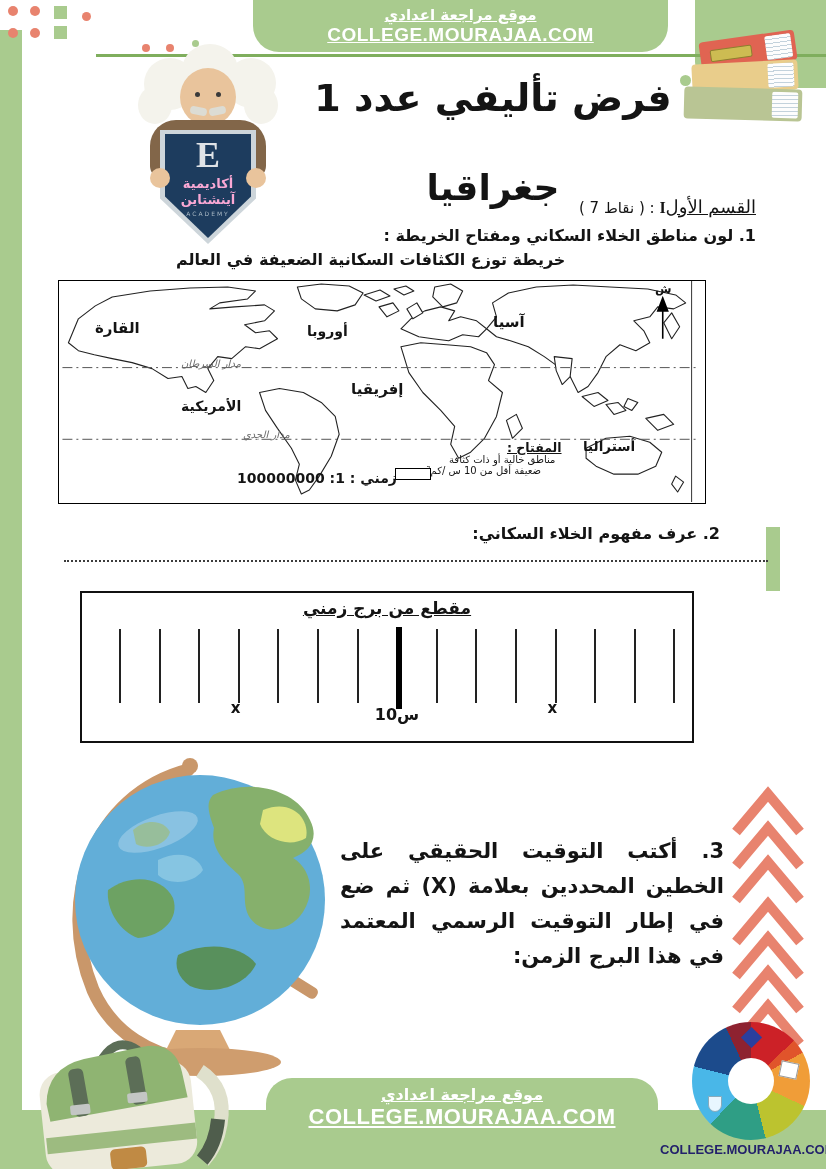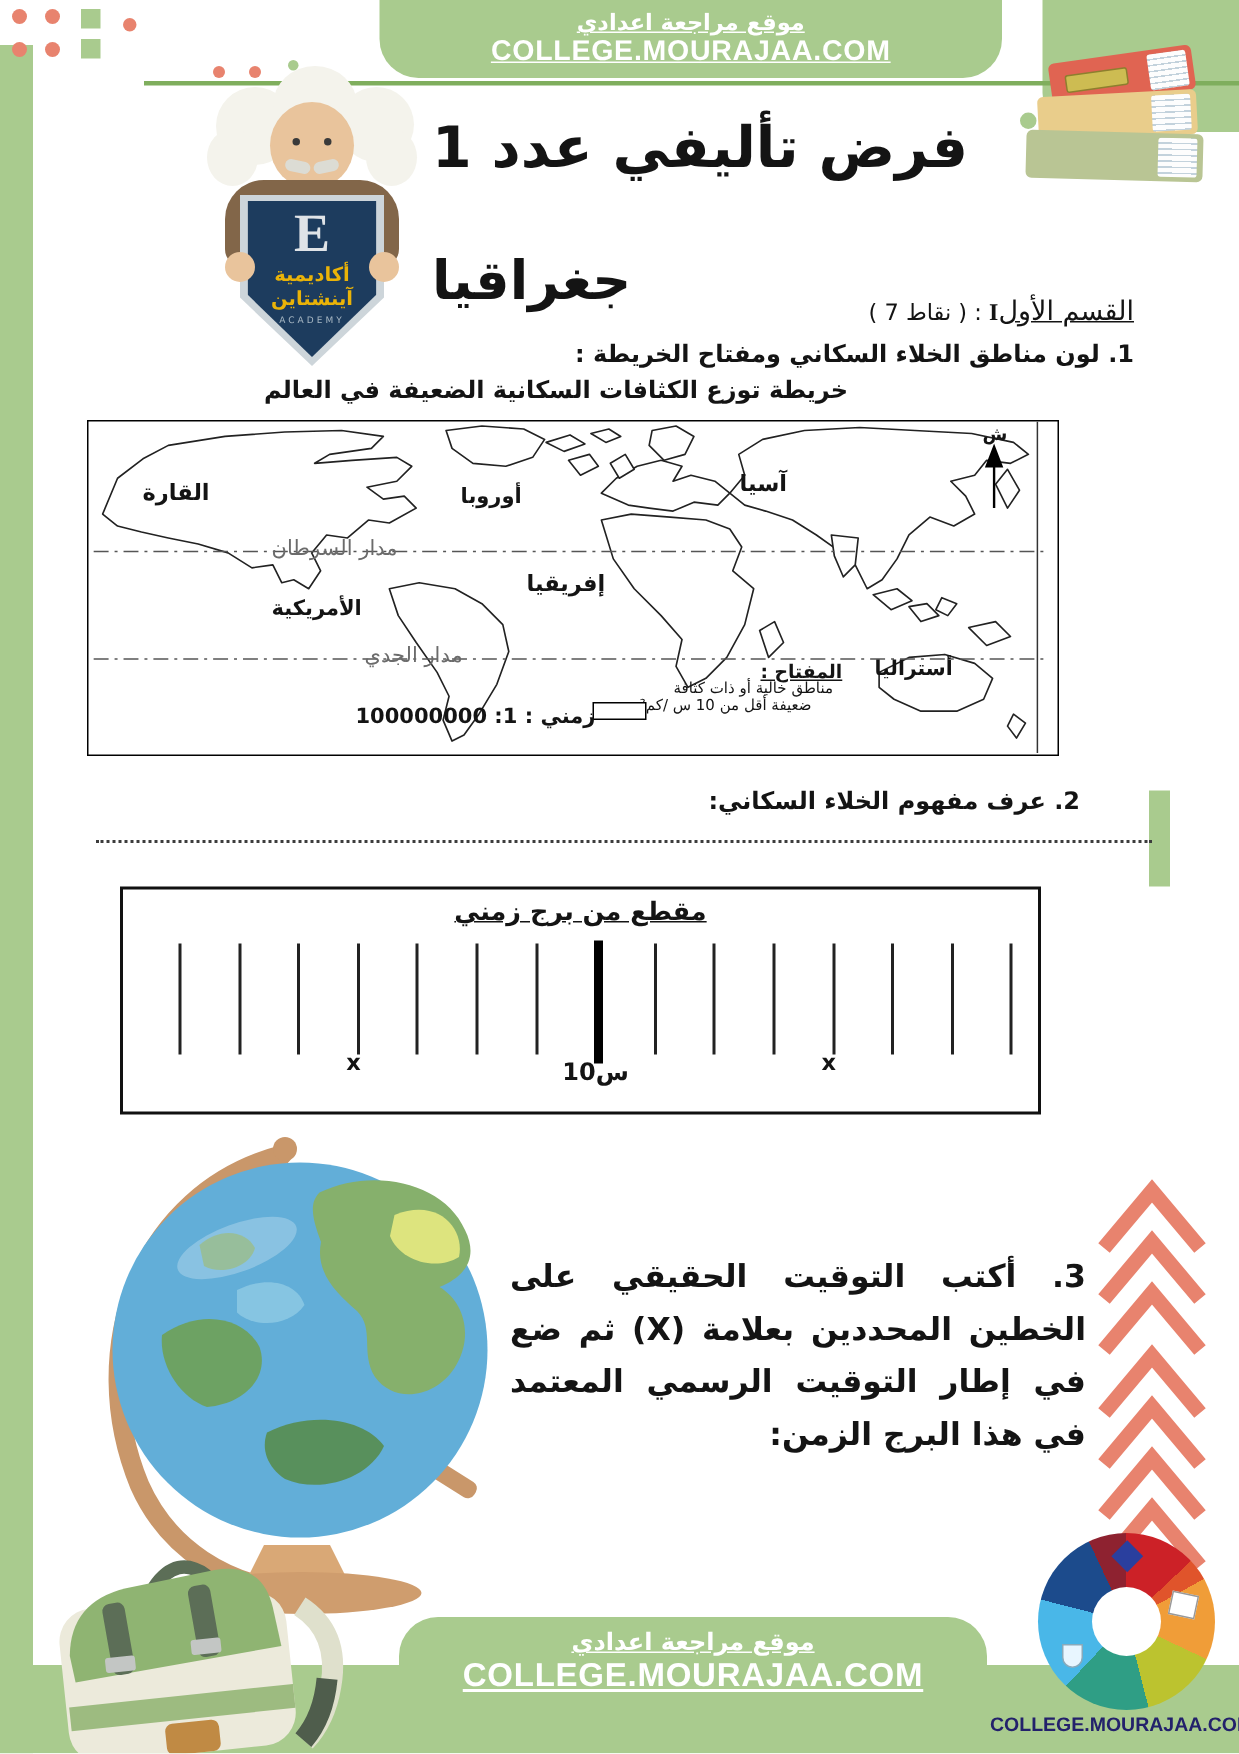--- a/index.html
+++ b/index.html
@@ -30,40 +30,40 @@
   
   .book  { position:absolute; height:30px; border-radius:4px; }
   .pages { position:absolute; right:4px; top:3px; bottom:3px; width:26px; border-radius:2px;
            background:repeating-linear-gradient(to bottom,#fdfdfd 0 3px,#c3d2dc 3px 4px); }
 
   
   .mascot { left:138px; top:40px; width:142px; height:168px; z-index:3; }
   .hcirc  { position:absolute; background:#f4f3ec; border-radius:50%; }
   .shield { position:absolute; clip-path:polygon(0 0,100% 0,100% 60%,50% 100%,0 60%); text-align:center; }
   .sh-e   { font-family:"Liberation Serif",serif; font-weight:bold; font-size:36px; color:#dfe3e7; line-height:42px; }
-  .sh-n   { font-size:13px; font-weight:bold; color:#eab308; line-height:16px; direction:rtl; }
+  .sh-n   { font-size:13px; font-weight:bold; color:#f9a8d4; line-height:16px; direction:rtl; }
   .sh-cap { font-size:6px; color:#a8b8c4; letter-spacing:2px; margin-top:2px; }
 
   
-  .title-block { left:288px; top:76px; width:410px; text-align:left; font-weight:bold; line-height:1.16; direction:rtl; }
+  .title-block { left:288px; top:76px; width:410px; text-align:center; font-weight:bold; line-height:1.16; direction:rtl; }
   .title-l1 { font-size:38px; } .title-l2 { font-size:36px;margin-top:47px; }
   .part1  { right:70px; top:196px; direction:rtl; font-size:15px; white-space:nowrap; }
   .part1 .heading { font-family:"DejaVu Serif","Liberation Serif",serif; font-weight:normal; font-size:18px; text-decoration:underline; }
   .part1 .numeral { font-weight:bold; font-size:16px; font-family:"Liberation Serif",serif; }
   .q1     { right:70px; top:226px; direction:rtl; font-weight:bold; font-size:16px; white-space:nowrap; }
   .map-caption { left:176px; top:250px; direction:rtl; font-weight:bold; font-size:16px; white-space:nowrap; }
   .q2     { right:106px; top:524px; direction:rtl; font-weight:bold; font-size:16px; white-space:nowrap; }
   .dots-line { left:64px; top:548px; width:704px; height:14px; border-bottom:2.5px dotted #3c3c3c; }
   .q3     { left:340px; top:834px; width:384px; direction:rtl; text-align:justify; text-align-last:right;
             font-weight:bold; font-size:21px; line-height:35px; }
 
   
   .map-box { left:58px; top:280px; width:648px; height:224px; border:1.5px solid #000; background:#fff; }
   .m-label { position:absolute; font-weight:bold; direction:rtl; white-space:nowrap; }
-  .m-faint { position:absolute; font-size:14px; color:#6b6b6b; direction:rtl; white-space:nowrap; letter-spacing:1px; }
+  .m-faint { position:absolute; font-size:10px; color:#6b6b6b; direction:rtl; white-space:nowrap; letter-spacing:1px;font-style:italic; }
   .key-box { position:absolute; left:336px; top:187px; width:36px; height:12px; border:1.3px solid #000; background:#fff; }
 
   
   .tl-box   { left:80px; top:591px; width:614px; height:152px; border:2px solid #111; background:#fff; }
   .tl-title { position:absolute; left:0; right:0; top:5px; text-align:center; font-weight:bold; font-size:17px;
               text-decoration:underline; direction:rtl; }
   .tl-tick  { position:absolute; top:36px; width:2px; height:74px; background:#222; }
   .tl-bold  { width:6px; height:82px; top:34px; background:#000; }
   .tl-x     { position:absolute; top:106px; font-weight:bold; font-size:15px; }
   .tl-clbl  { position:absolute; top:112px; width:44px; text-align:center; font-weight:bold; font-size:16px; direction:rtl; }

